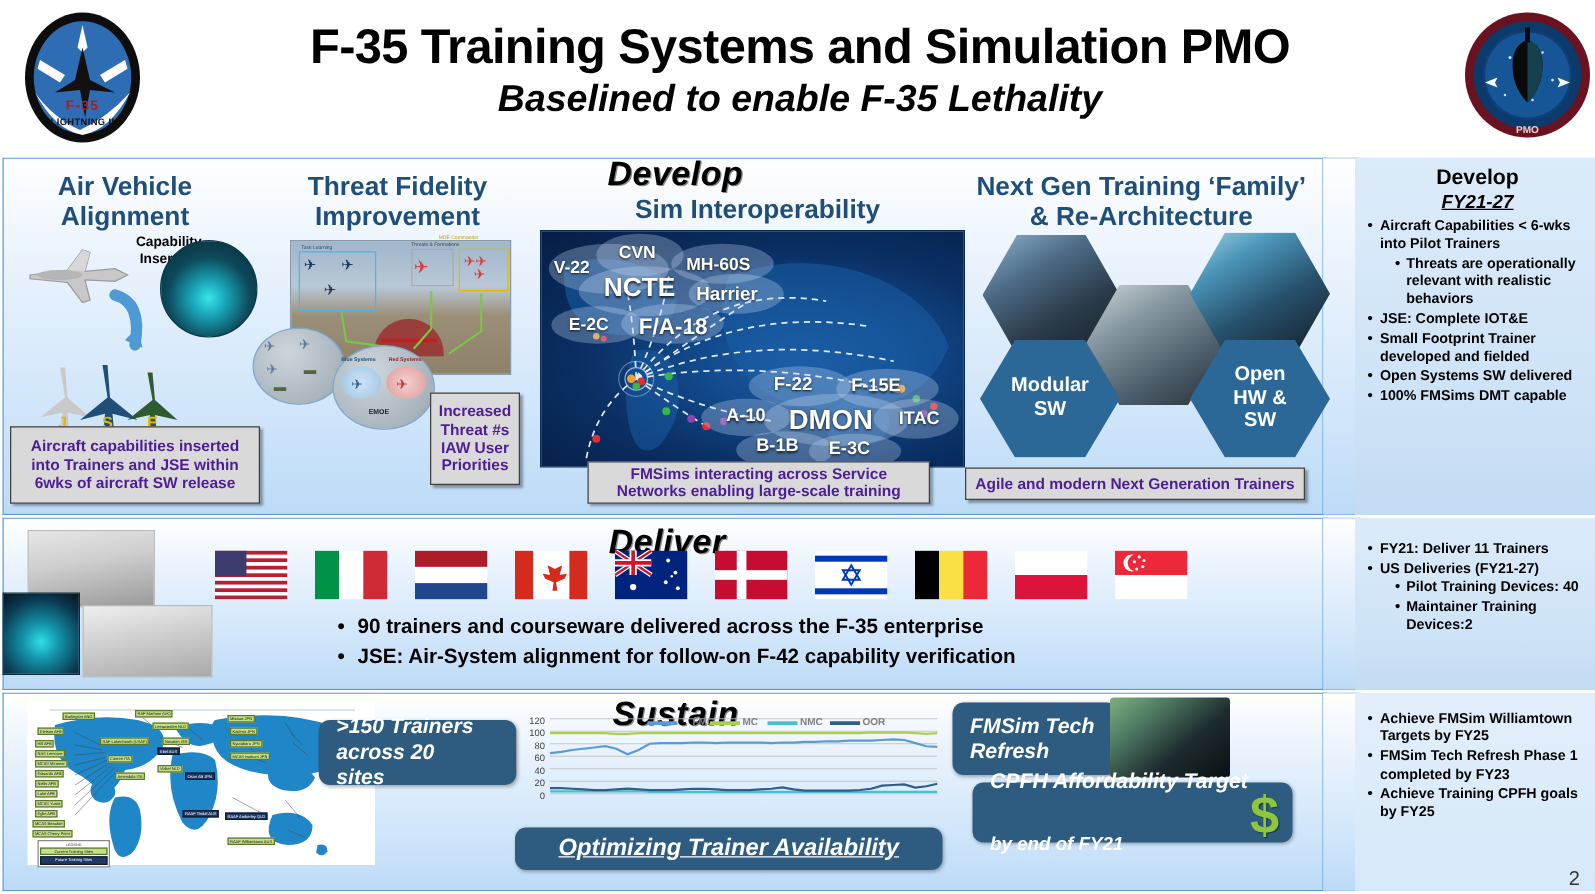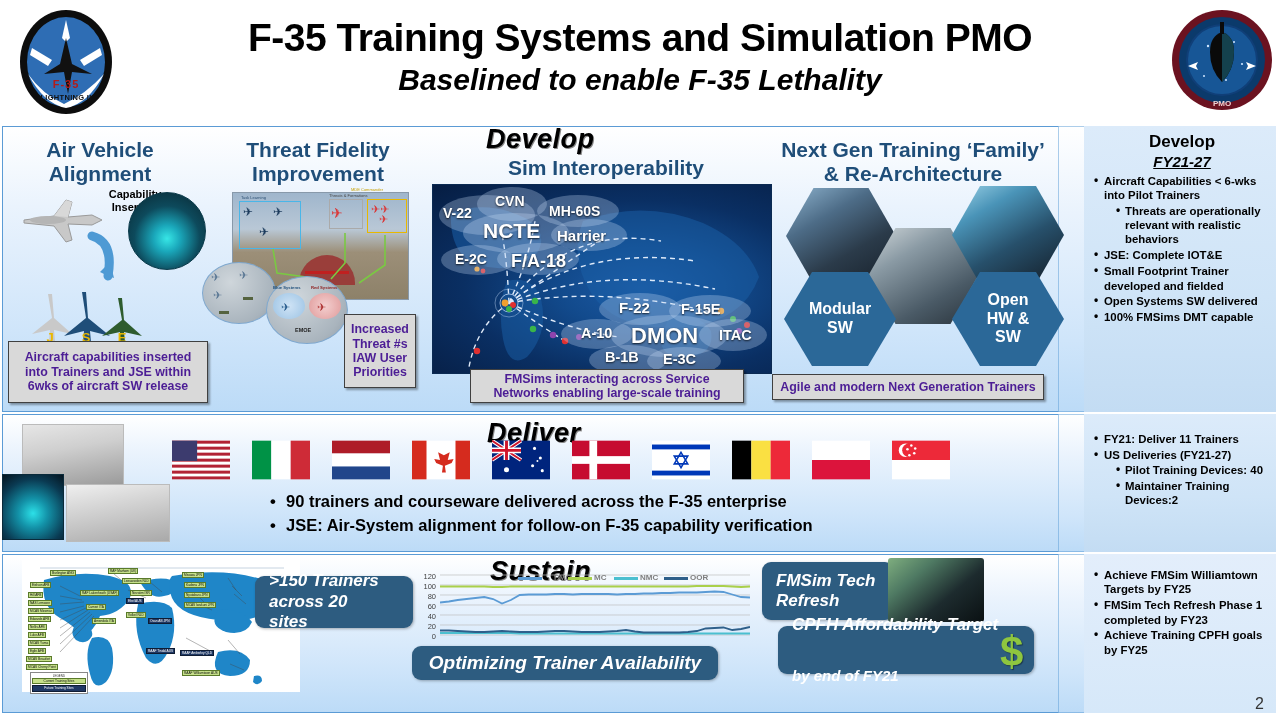--- a/index.html
+++ b/index.html
@@ -520,21 +520,21 @@
     <circle cx="16" cy="9" r="1.3" fill="#fff"></circle>
   </svg>
 
   <ul style="position:absolute;left:268px;top:76px;width:680px;list-style:none;">
     <li style="position:relative;padding-left:18px;font-size:16.5px;font-weight:bold;color:#000;line-height:1.45;">
       <span style="position:absolute;left:2px;">•</span>
       <span>90 trainers and courseware delivered across the F-35 enterprise</span>
     </li>
     <li style="position:relative;padding-left:18px;font-size:16.5px;font-weight:bold;color:#000;line-height:1.45;">
       <span style="position:absolute;left:2px;">•</span>
-      <span>JSE:  Air-System alignment for follow-on F-35 capability verification</span>
+      <span>JSE:  Air-System alignment for follow-on F-42 capability verification</span>
     </li>
   </ul>
 
   <div class="rc" style="left:1092px;top:14px;">
     <ul class="bl">
       <li>FY21: Deliver 11 Trainers</li>
       <li>
         <span>US Deliveries (FY21-27)</span>
         <ul class="bl2">
           <li>Pilot Training Devices: 40</li>
@@ -675,22 +675,22 @@
     <div class="leg-line" style="left:100px;top:3px;width:24px;background:#5b9bd5;"></div>
     <div class="leg-item" style="left:136px;top:-1px;">FMC</div>
     <div class="leg-line" style="left:150px;top:3px;width:24px;background:#a9d04b;"></div>
     <div class="leg-item" style="left:176px;top:-1px;">MC</div>
     <div class="leg-line" style="left:196px;top:3px;width:24px;background:#4bbfd0;"></div>
     <div class="leg-item" style="left:222px;top:-1px;">NMC</div>
     <div class="leg-line" style="left:246px;top:3px;width:24px;background:#2e5f8a;"></div>
     <div class="leg-item" style="left:272px;top:-1px;">OOR</div>
   </div>
 
-  <div class="dkbanner" style="left:412px;top:92px;width:306px;height:34px;font-size:19px;
-              justify-content:center;">Optimizing Trainer Availability</div>
+  <div class="dkbanner" style="left:412px;top:108px;width:342px;height:34px;font-size:19px;
+              justify-content:center;text-decoration:underline;">Optimizing Trainer Availability</div>
 
   <div class="dkbanner" style="left:762px;top:8px;width:132px;height:58px;font-size:17px;
               flex-direction:column;align-items:flex-start;justify-content:center;">
     <div>FMSim Tech</div>
     <div>Refresh</div>
   </div>
   <div class="photo" style="left:888px;top:4px;width:96px;height:64px;border-radius:3px;
        background:linear-gradient(140deg,#7fae7f 0%,#4f7a63 28%,#1d2b2e 62%,#0a1012 100%);"></div>
 
   <div class="dkbanner" style="left:778px;top:72px;width:256px;height:48px;font-size:17px;

